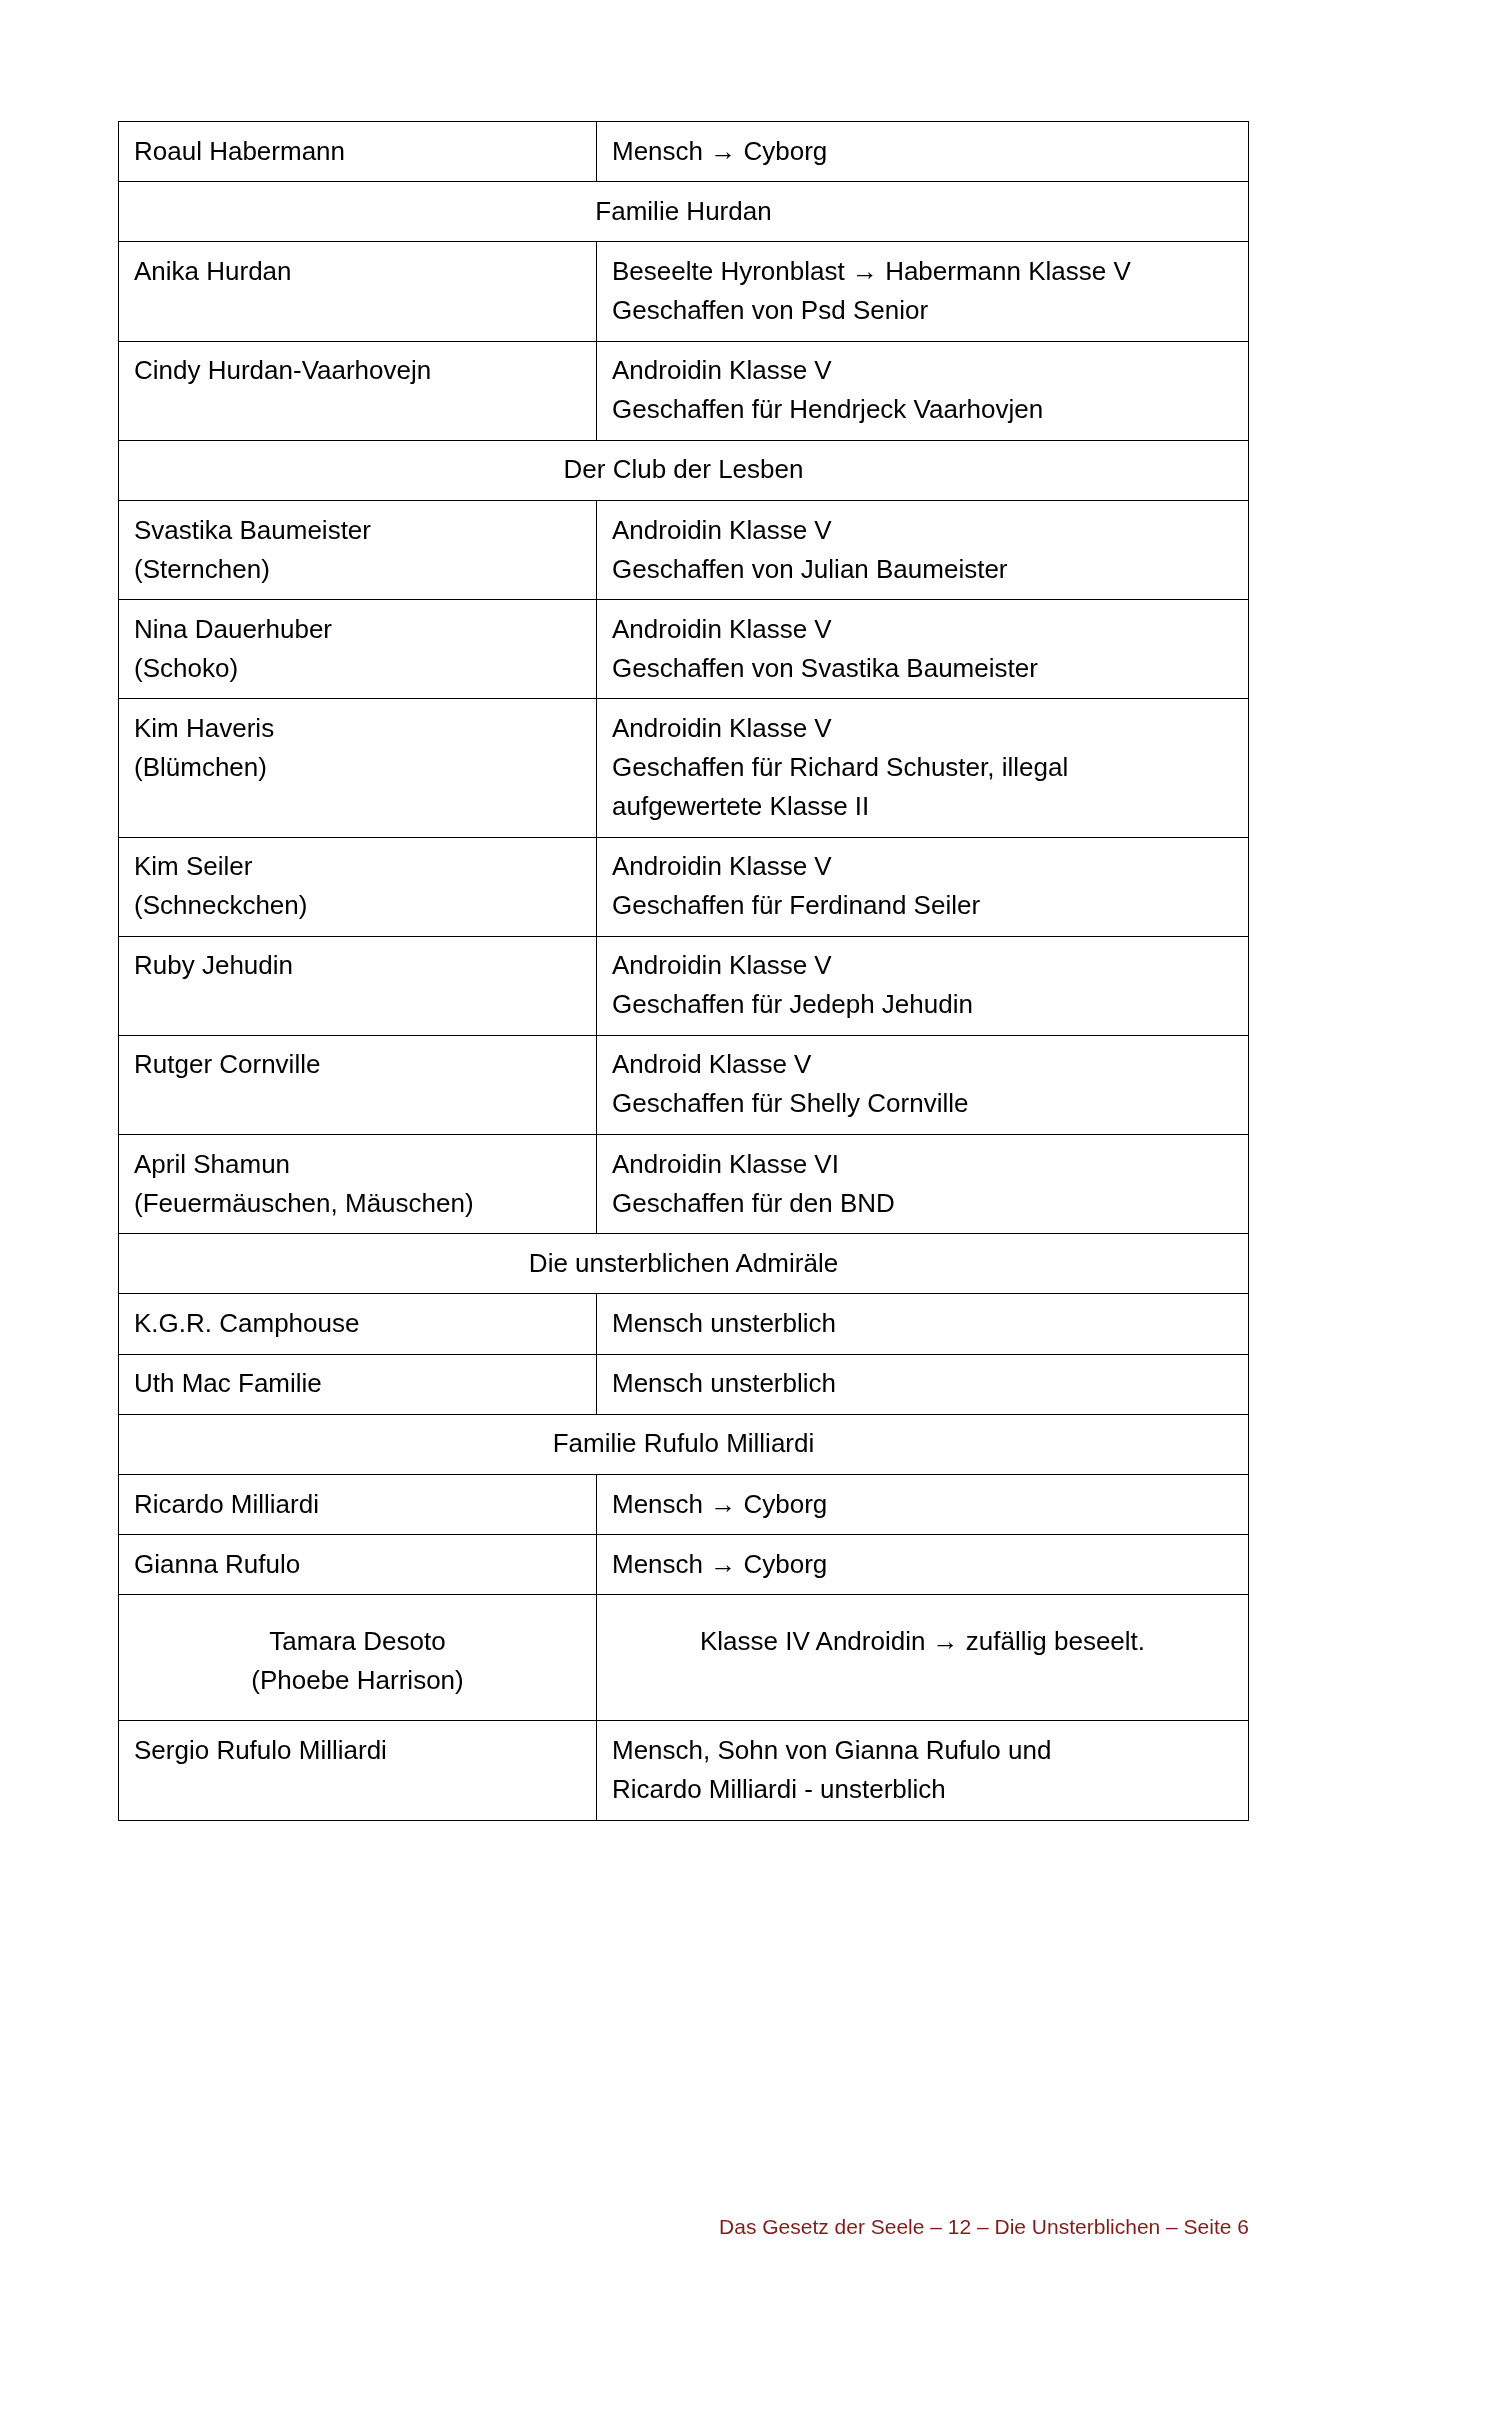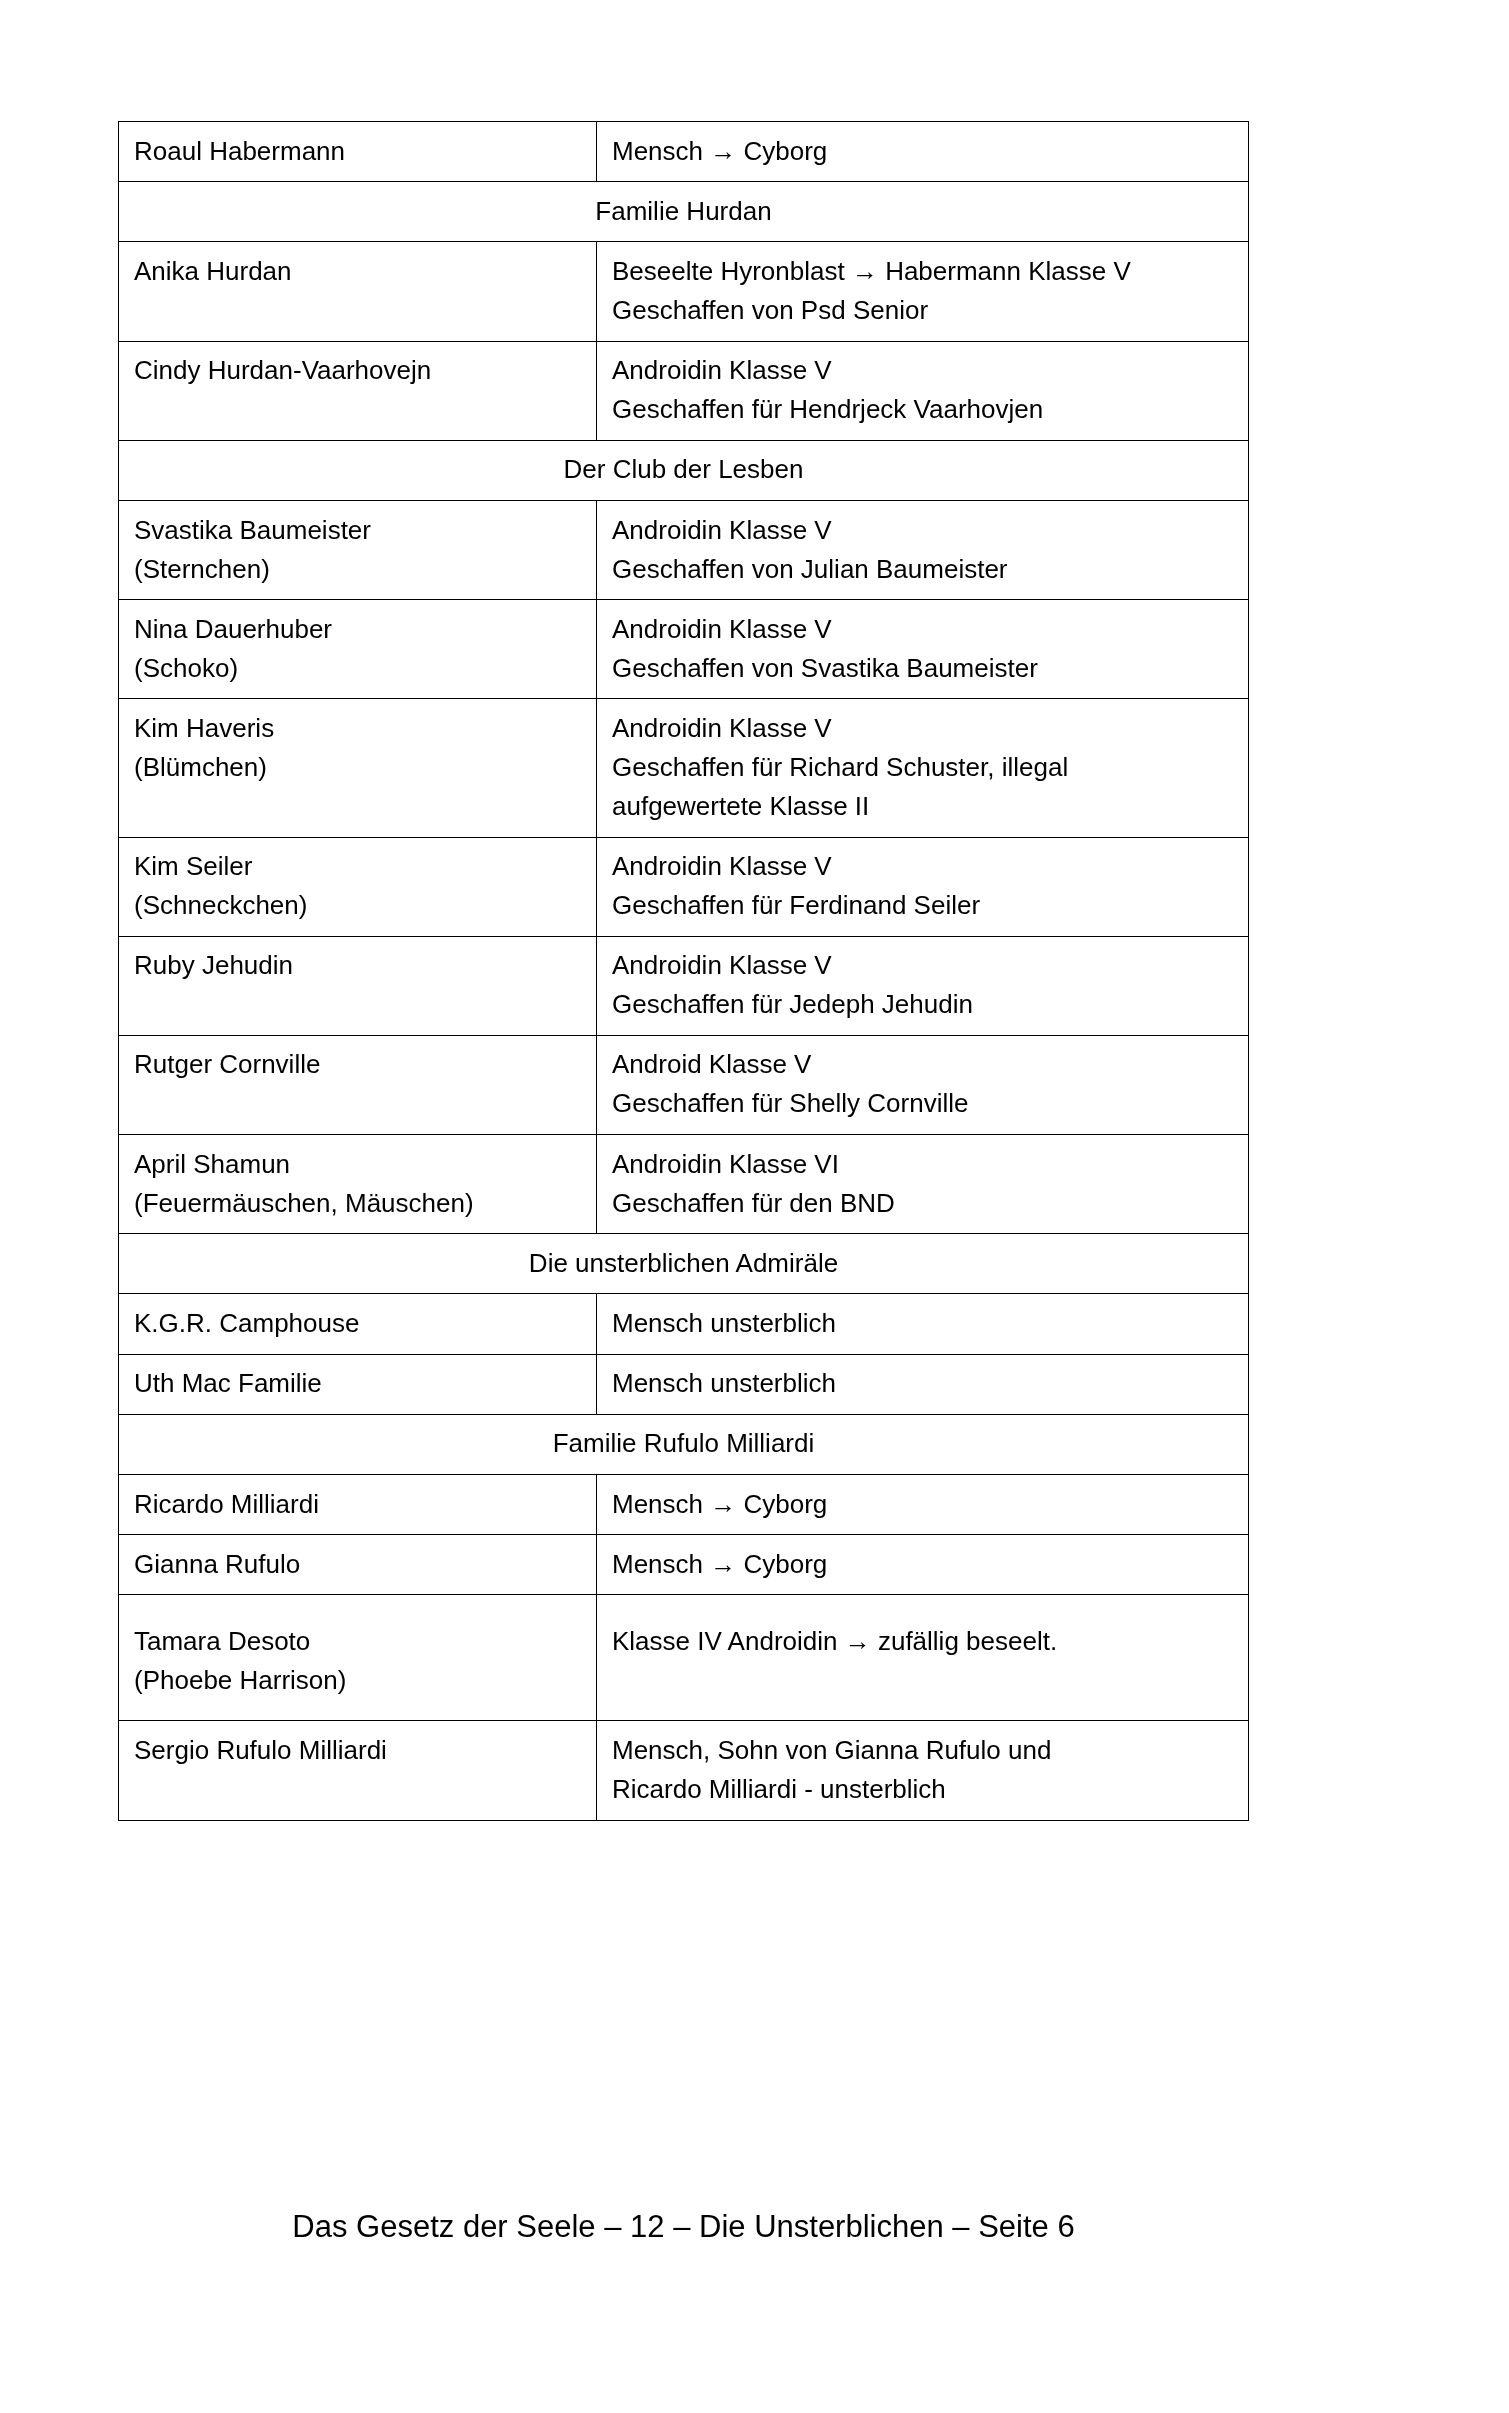--- a/index.html
+++ b/index.html
@@ -39,30 +39,31 @@
   }
   td.name-cell {
     width: 478px;
     margin-left: 32px;
   }
   td.desc-cell {
   }
   tr.tall-row td {
     padding-top: 27px;
     padding-bottom: 20px;
+    text-align: center;
   }
   .footer {
     position: absolute;
     left: 118px;
     top: 2209px;
     width: 1131px;
-    text-align: center;
-    font-size: 31px;
+    text-align: right;
+    font-size: 21px;
     line-height: 35px;
-    color: #000000;
+    color: #7f1d1d;
   }
 </style>
 </head>
 <body>
 
 <div class="page">
 
   <table class="char-table">
     <colgroup>
       <col style="width:478px">

